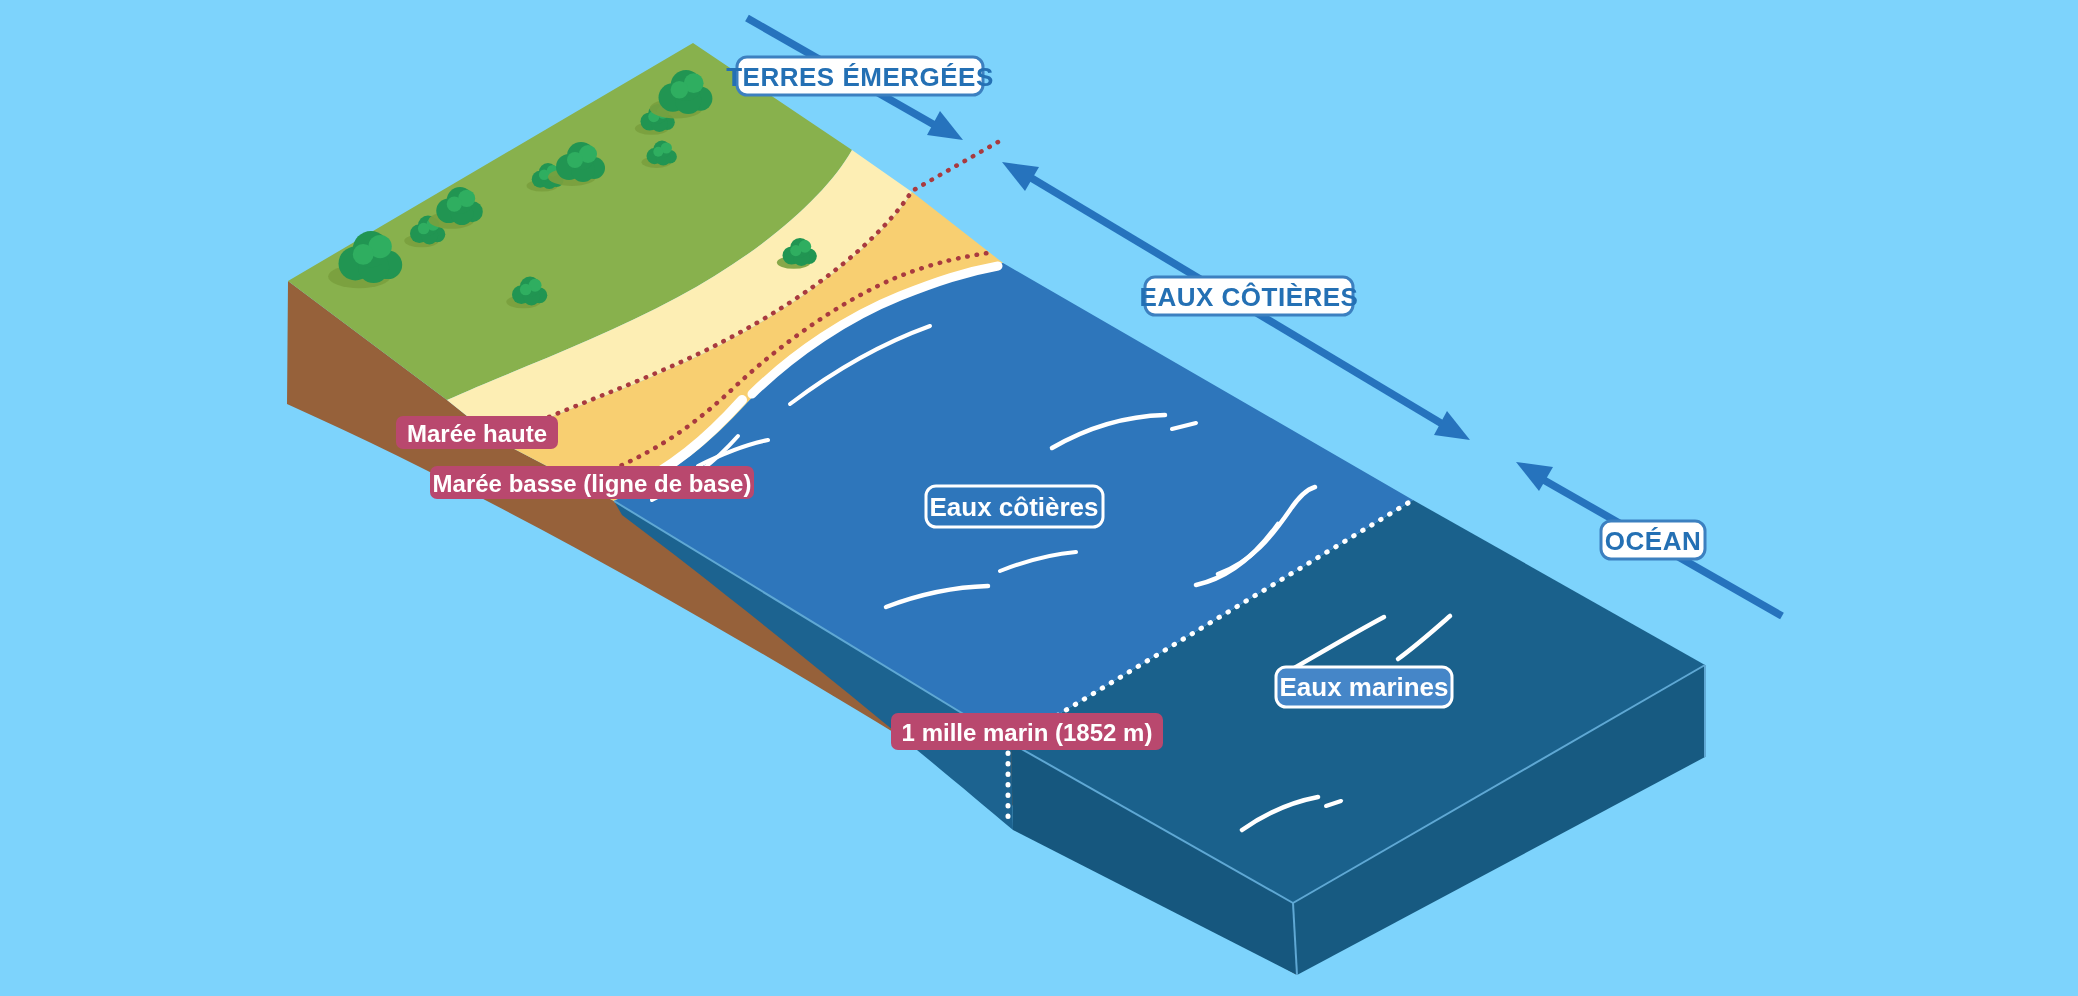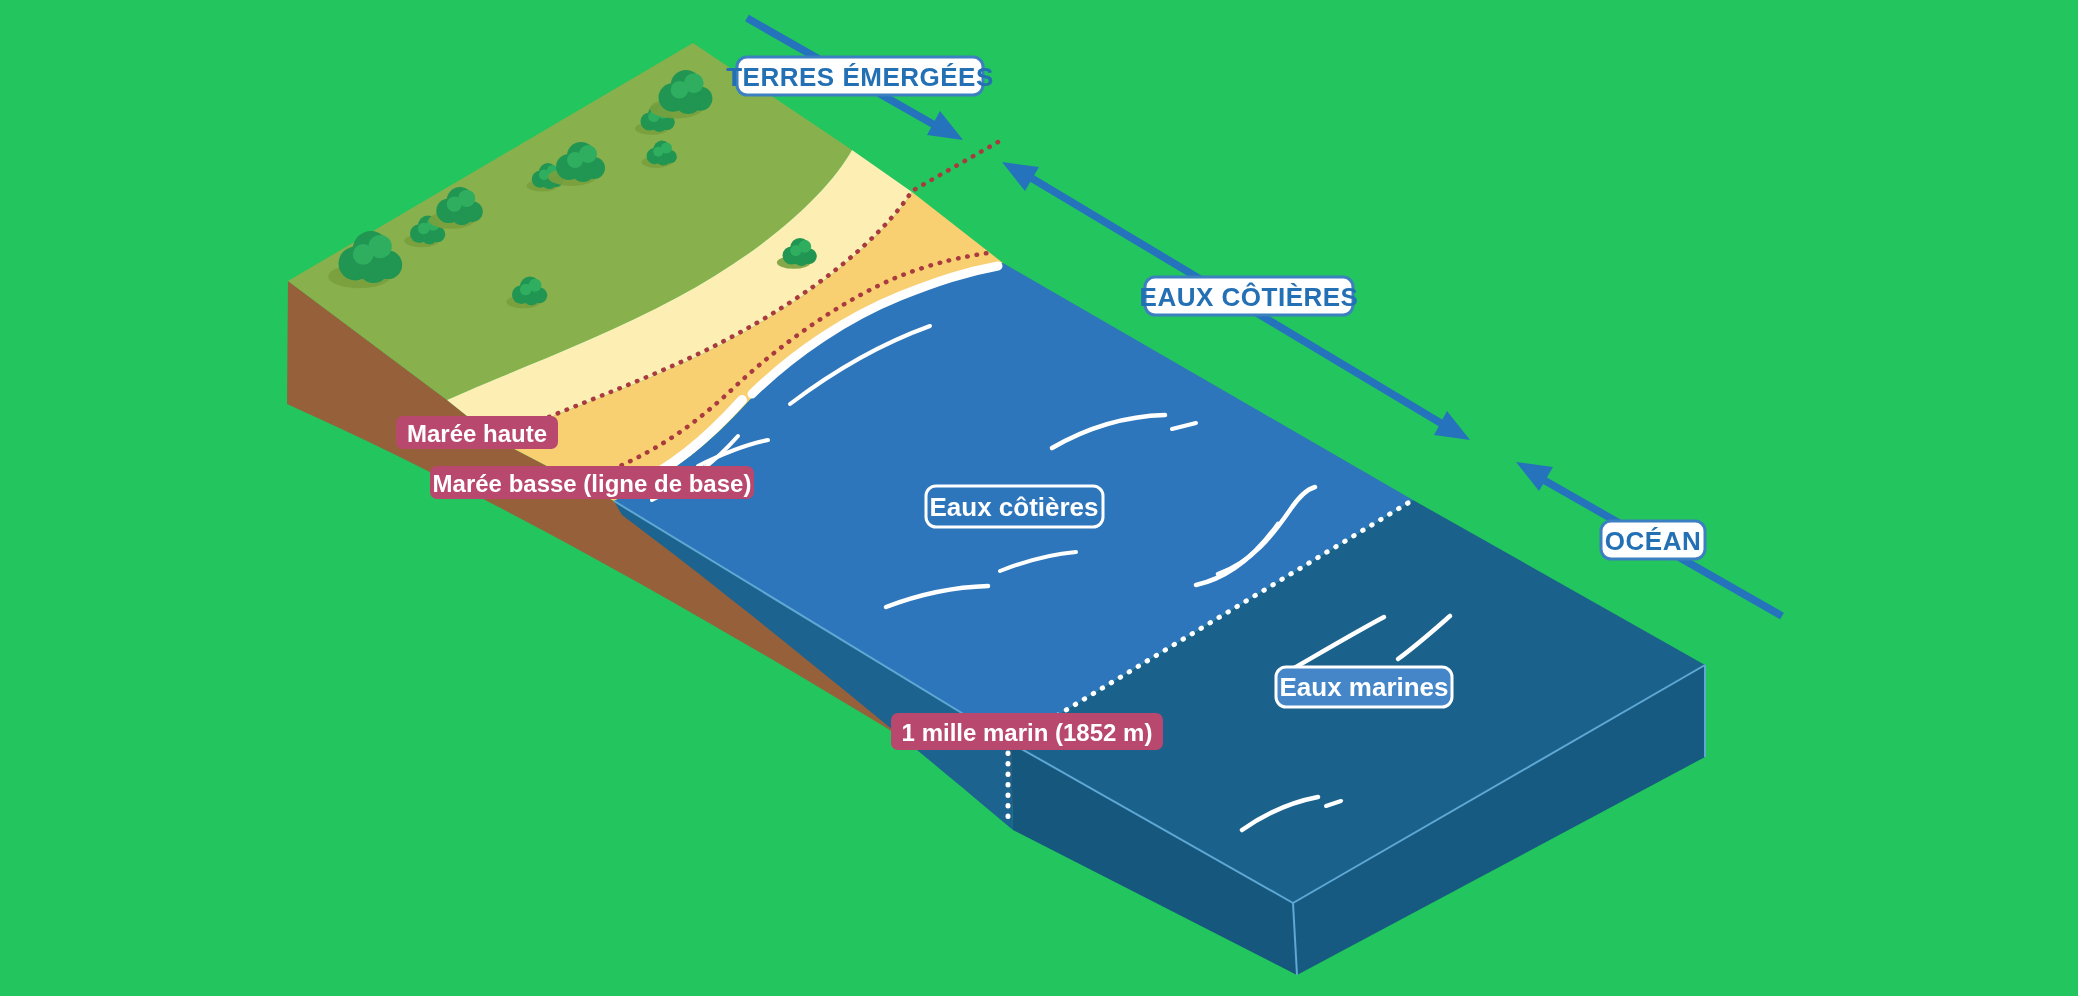--- a/index.html
+++ b/index.html
@@ -1,16 +1,16 @@
 <!DOCTYPE html>
 <html><head>
 <meta charset="utf-8">
 <style>
   html,body { margin:0; padding:0; background:#ffffff; }
-  .stage { width:2078px; height:996px; position:relative; background:#22c55e; }
+  .stage { width:2078px; height:996px; position:relative; background:#7dd3fc; }
   svg { display:block; }
   text { font-family:"Liberation Sans","DejaVu Sans",sans-serif; font-weight:bold; }
   .zone-pill-text { font-size:26px; letter-spacing:0.5px; }
   .surface-pill-text { font-size:26px; fill:#ffffff; }
   .marker-pill-text { font-size:24px; fill:#ffffff; }
   .wave { stroke:#ffffff; fill:none; stroke-linecap:round; }
   .surf { stroke:#ffffff; fill:none; stroke-linecap:round; }
   .edgeline { fill:none; stroke-width:2; }
   .dotline { fill:none; stroke-linecap:round; }
 </style>

